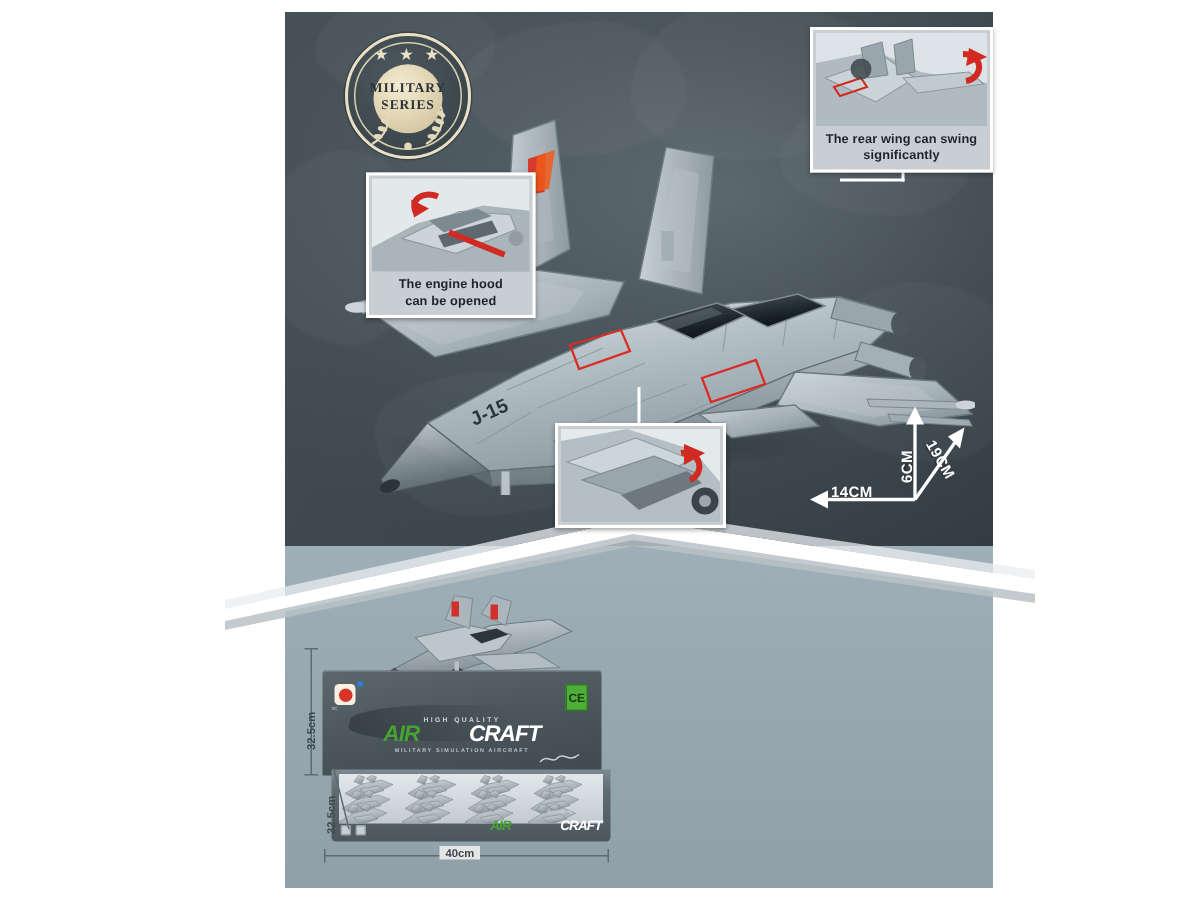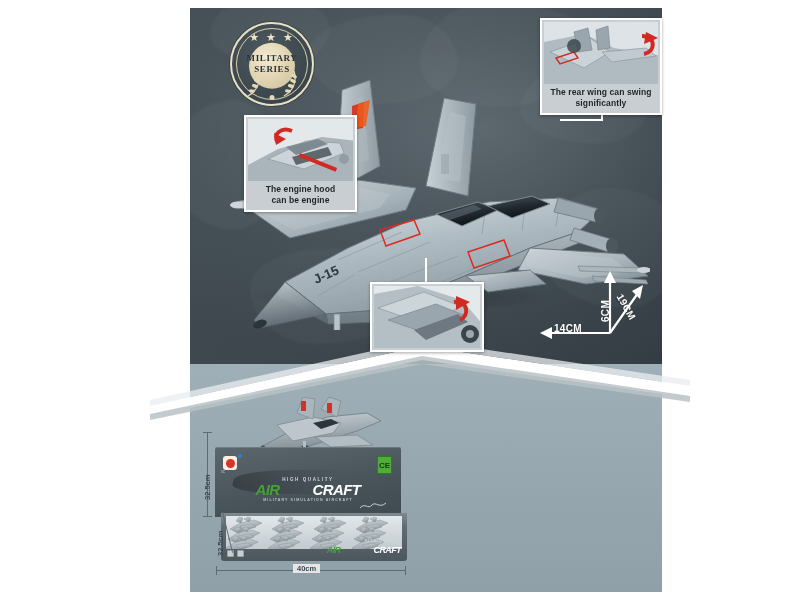--- a/index.html
+++ b/index.html
@@ -391,21 +391,21 @@
         <path d="M38,28 L70,20 L80,25 L48,36 Z" fill="#7e8a91"></path>
         <path d="M44,38 L80,28 L84,36 L48,46 Z" fill="#5d686f"></path>
         <rect x="52" y="34" width="40" height="4" fill="#d12a22" transform="rotate(22 52 34)"></rect>
         <path d="M30,24 C24,14 34,8 44,12" stroke="#d12a22" stroke-width="4" fill="none"></path>
         <path d="M28,26 L26,14 L38,20 Z" fill="#d12a22"></path>
         <circle cx="96" cy="40" r="5" fill="#8c979e" opacity=".8"></circle>
       </svg>
     </div>
     <div class="cap">
       <div>The engine hood</div>
-      <div>can be engine</div>
+      <div>can be opened</div>
     </div>
   </div>
 
   <div class="callout" id="co-rear">
     <div class="thumb">
       <svg viewBox="0 0 118 62" width="118" height="62" preserveAspectRatio="none">
         <rect width="118" height="62" fill="#dde3e6"></rect>
         <path d="M0,20 L40,12 L70,26 L118,34 L118,62 L0,62 Z" fill="#b0bbc1"></path>
         <path d="M6,30 L46,16 L66,30 L40,46 Z" fill="#cad3d8" stroke="#8d979d" stroke-width=".7"></path>
         <path d="M30,10 L44,6 L48,28 L34,30 Z" fill="#9aa6ad" stroke="#78838a" stroke-width=".6"></path>

